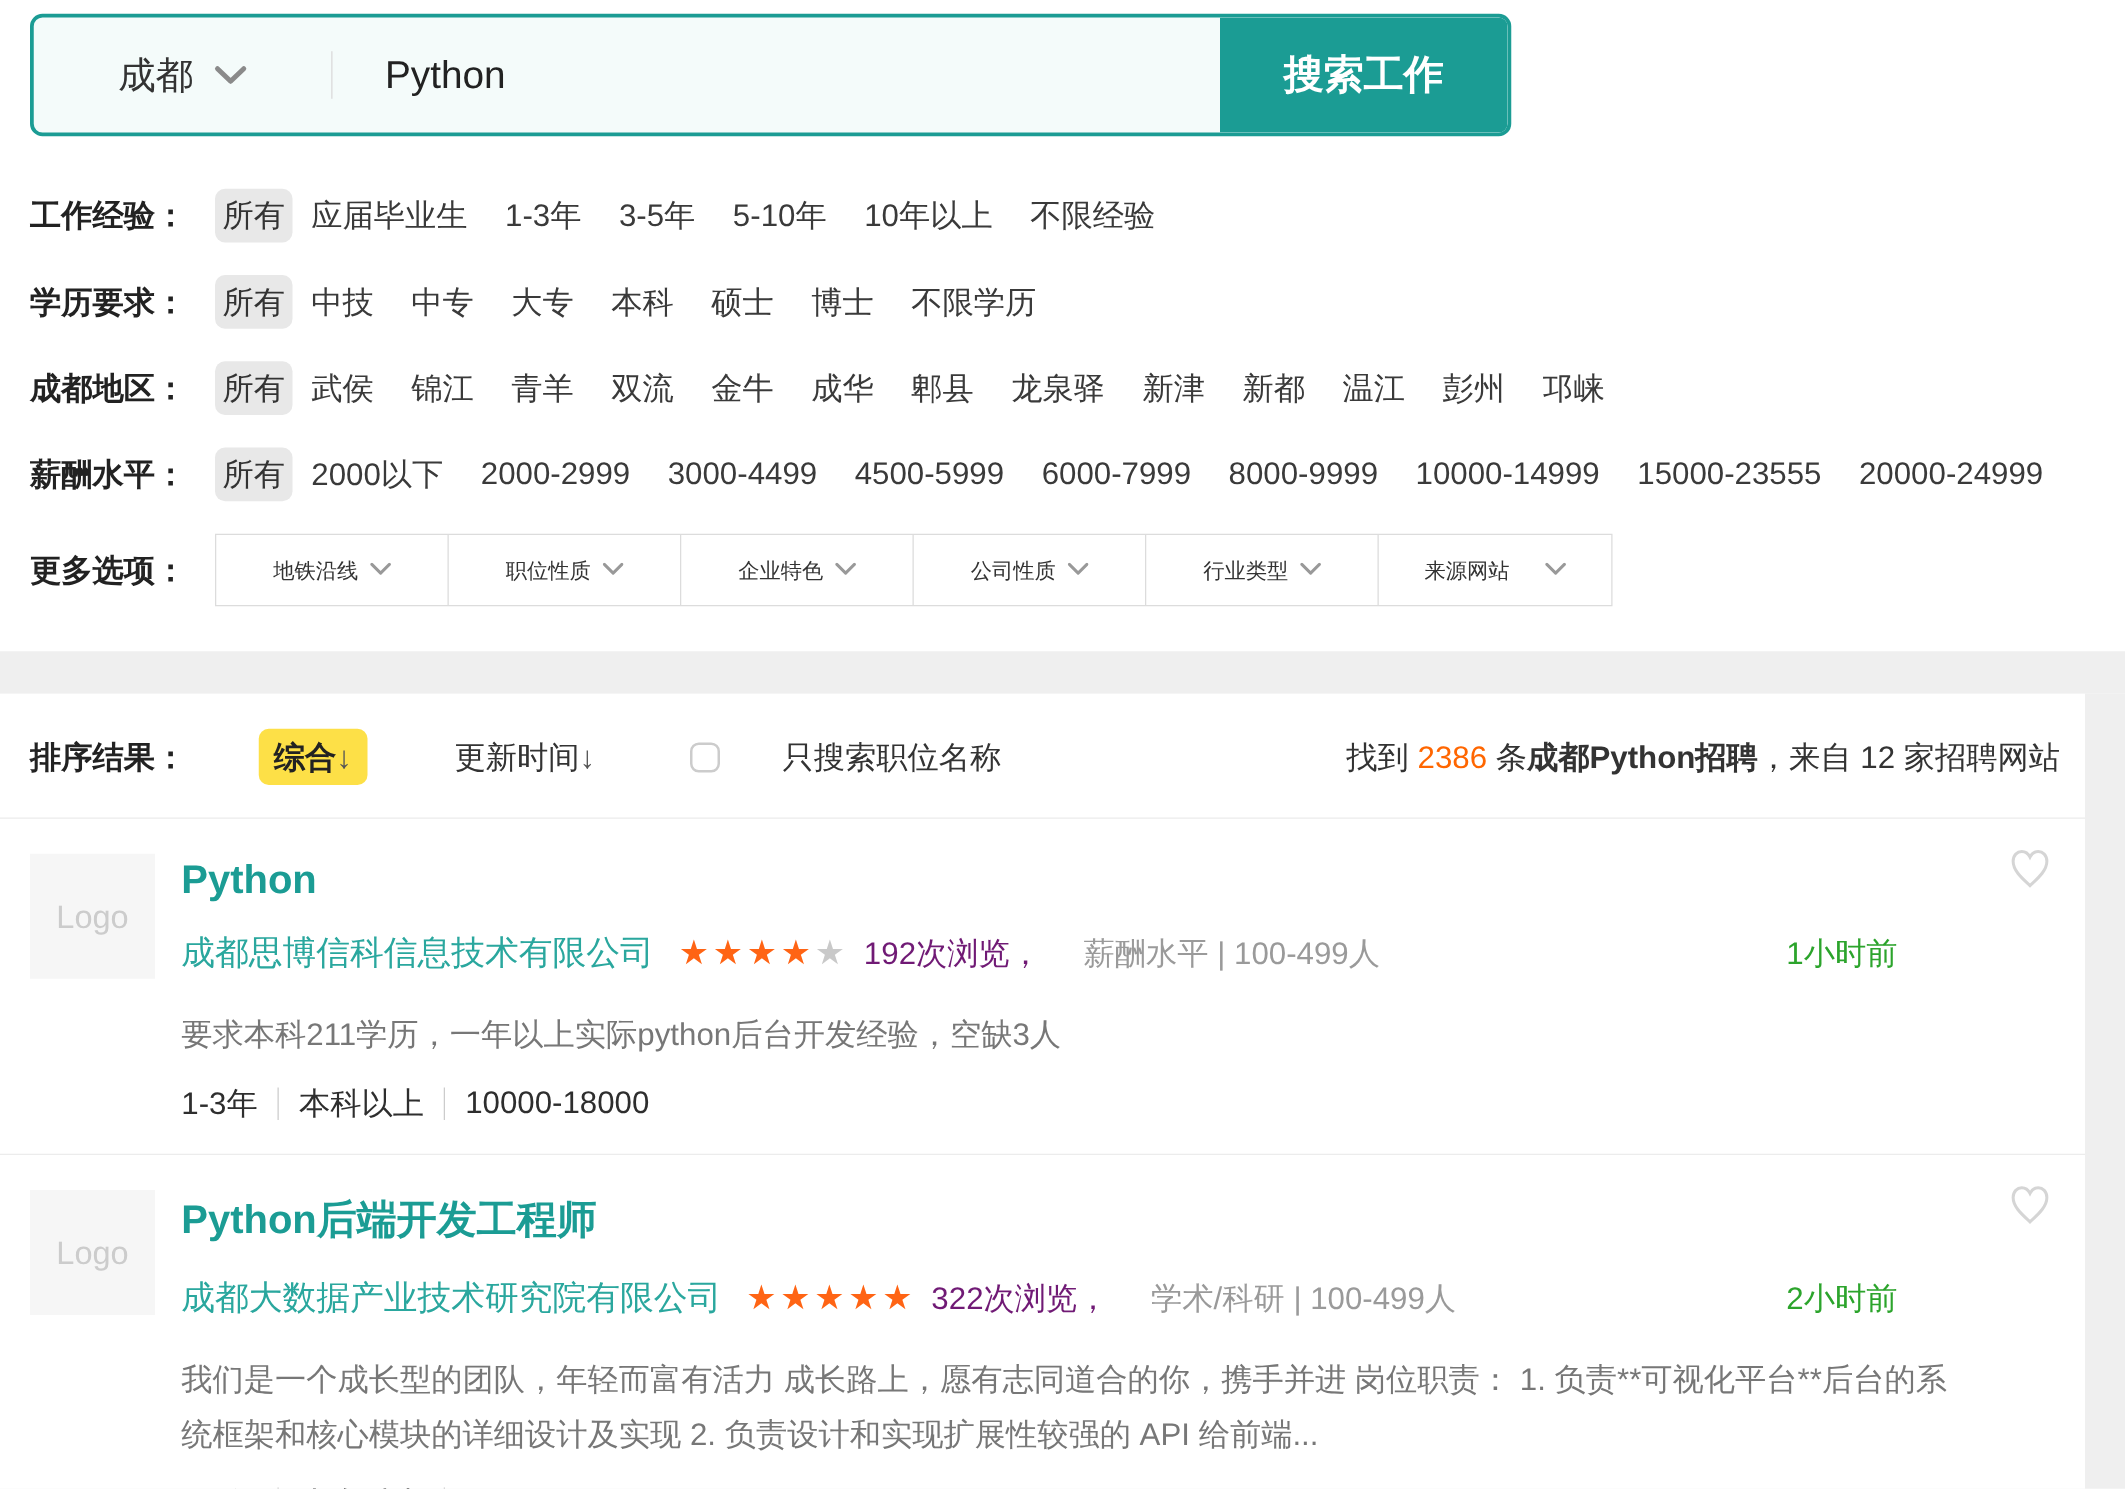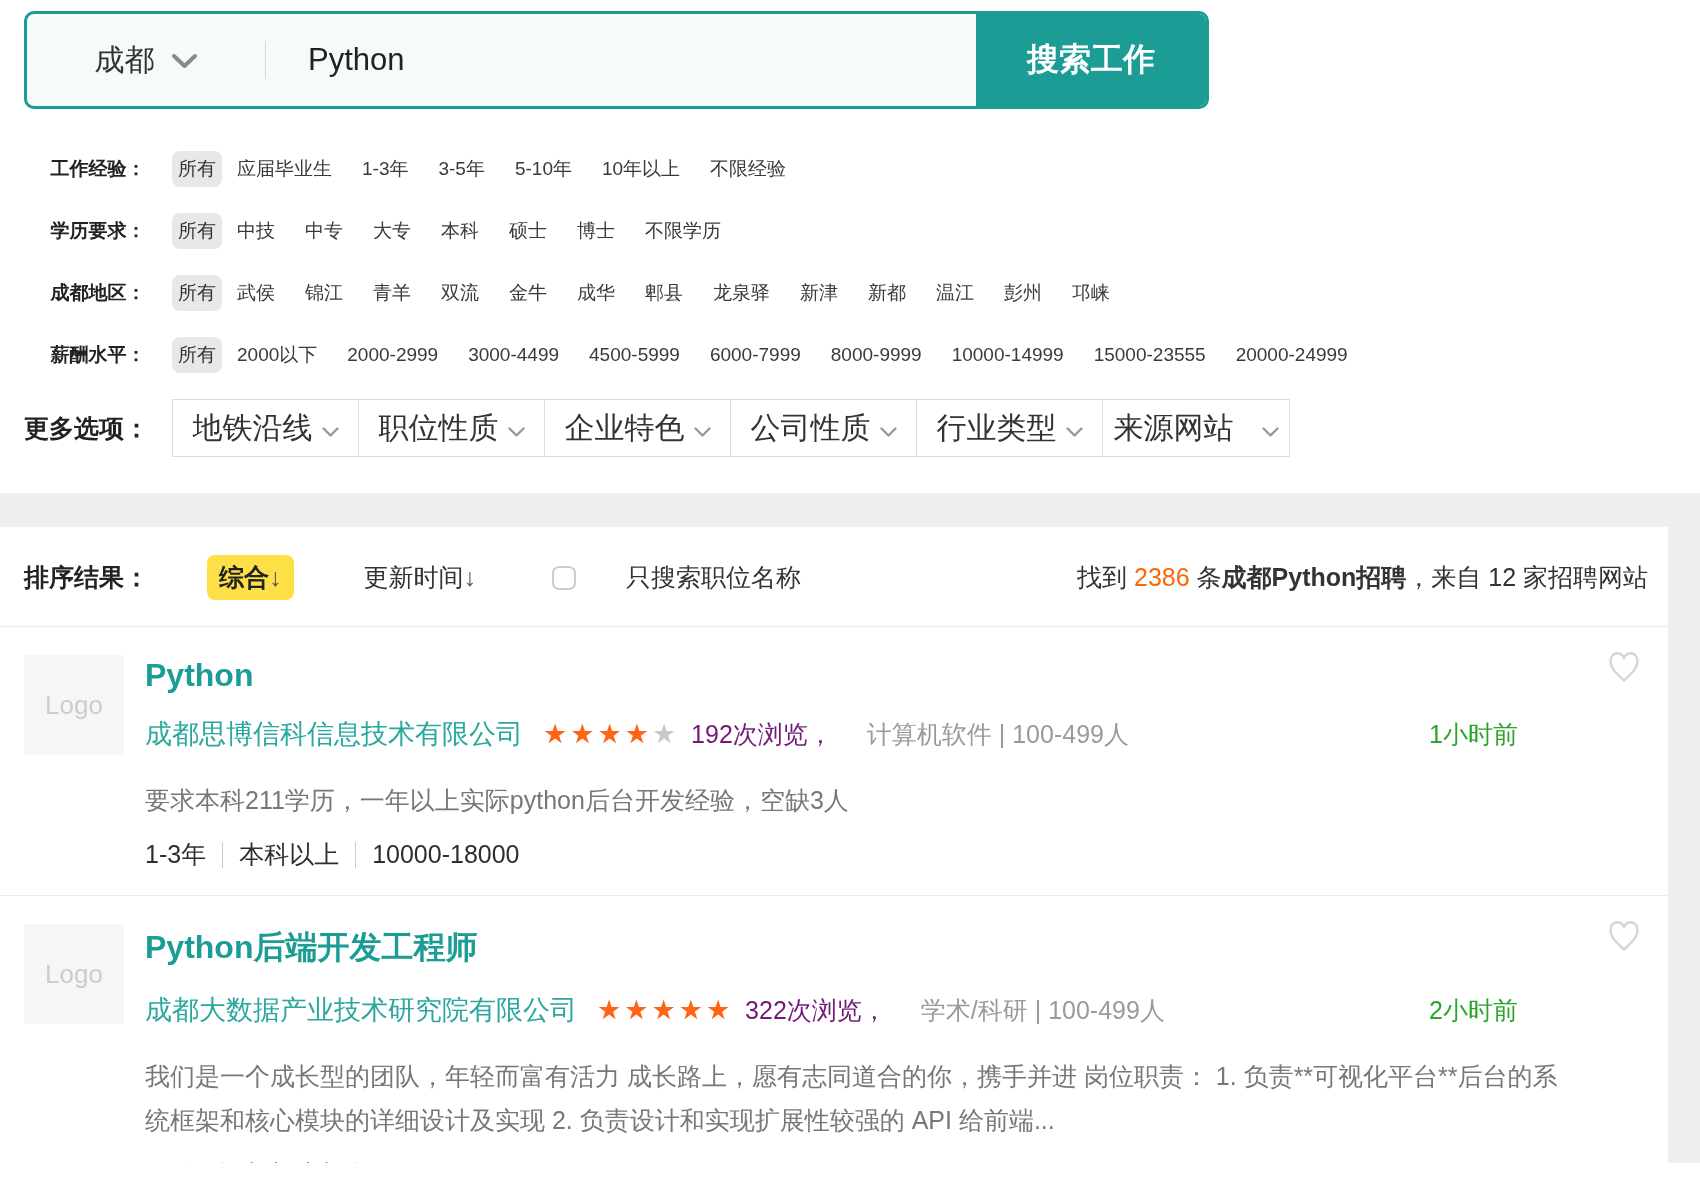--- a/index.html
+++ b/index.html
@@ -25,30 +25,30 @@
   .city-select{width:238px;display:flex;align-items:center;justify-content:center;gap:16px;
     font-size:30px;color:#333;cursor:pointer;}
   .city-divider{width:1px;background:#d9d9d9;margin:27px 0;}
   .search-input{flex:1;border:none;outline:none;background:transparent;
     font-size:31px;padding:0 20px 0 42px;color:#222;
     font-family:"Liberation Sans","DejaVu Sans",sans-serif;}
   .search-btn{width:230px;background:var(--teal);color:#fff;font-size:32px;font-weight:bold;
     border:none;cursor:pointer;font-family:"Liberation Sans","DejaVu Sans",sans-serif;}
   
   .filters{margin:42px 0 0 24px;}
-  .filter-row{display:flex;align-items:center;margin-bottom:26px;font-size:19px;white-space:nowrap;text-align:center;}
+  .filter-row{display:flex;align-items:center;margin-bottom:26px;font-size:25px;white-space:nowrap;}
   .filter-label{font-weight:bold;width:148px;color:#222;flex:none;}
   .chip{background:#e8e8e8;border-radius:8px;padding:5px 6px;color:#333;cursor:pointer;}
   .filter-option{margin:0 15px;color:#3a3a3a;cursor:pointer;}
   
   .more-row{display:flex;align-items:center;margin:10px 0 0 24px;}
   .more-label{font-weight:bold;font-size:25px;width:148px;color:#222;flex:none;}
   .more-box{display:flex;border:1px solid #dcdcdc;background:#fff;}
   .more-item{width:186px;height:56px;display:flex;align-items:center;justify-content:center;gap:9px;
-    font-size:30px;color:#333;border-right:1px solid #dcdcdc;cursor:pointer;}
+    font-size:17px;color:#333;border-right:1px solid #dcdcdc;cursor:pointer;}
   .more-item:last-child{border-right:none;gap:28px;}
   
   .gray-band{height:34px;background:var(--page-gray);margin-top:36px;}
   .results-area{background:var(--page-gray);height:636px;}
   .results-card{width:1668px;height:100%;background:#fff;overflow:hidden;}
   
   .sort-row{display:flex;align-items:center;font-size:25px;padding:28px 20px 26px 24px;gap:44px;}
   .sort-label{font-weight:bold;color:#222;margin-right:14px;}
   .sort-chip{background:#fde047;border-radius:8px;padding:6px 12px;margin-right:26px;color:#222;font-weight:bold;cursor:pointer;}
   .sort-secondary{margin-right:32px;color:#333;cursor:pointer;}
@@ -211,21 +211,21 @@
     </div>
 
     <div id="job-list">
         <div class="job">
     <div class="job-logo">Logo</div>
     <a class="job-title">Python</a>
     <div class="company-row">
       <a class="company">成都思博信科信息技术有限公司</a>
       <span class="stars"><span class="star-filled">★</span><span class="star-filled">★</span><span class="star-filled">★</span><span class="star-filled">★</span><span class="star-empty">★</span></span>
       <span class="views">192次浏览，</span>
-      <span class="category">计算机软件 | 100-499人</span>
+      <span class="category">薪酬水平 | 100-499人</span>
       <span class="time">1小时前</span>
     </div>
     <span class="heart">
       <svg width="36" height="36" viewBox="0 0 24 24">
               <path d="M12 21 C8.2 17.4 3 13.2 3 8 C3 4.8 5.2 2.8 7.6 2.8 C9.5 2.8 11.1 4 12 5.8 C12.9 4 14.5 2.8 16.4 2.8 C18.8 2.8 21 4.8 21 8 C21 13.2 15.8 17.4 12 21 Z" fill="none" stroke="#d5d5d5" stroke-width="1.6"></path>
             </svg>
     </span>
     <div class="desc">要求本科211学历，一年以上实际python后台开发经验，空缺3人</div>
     <div class="tags">
             <span class="tag">1-3年</span>

